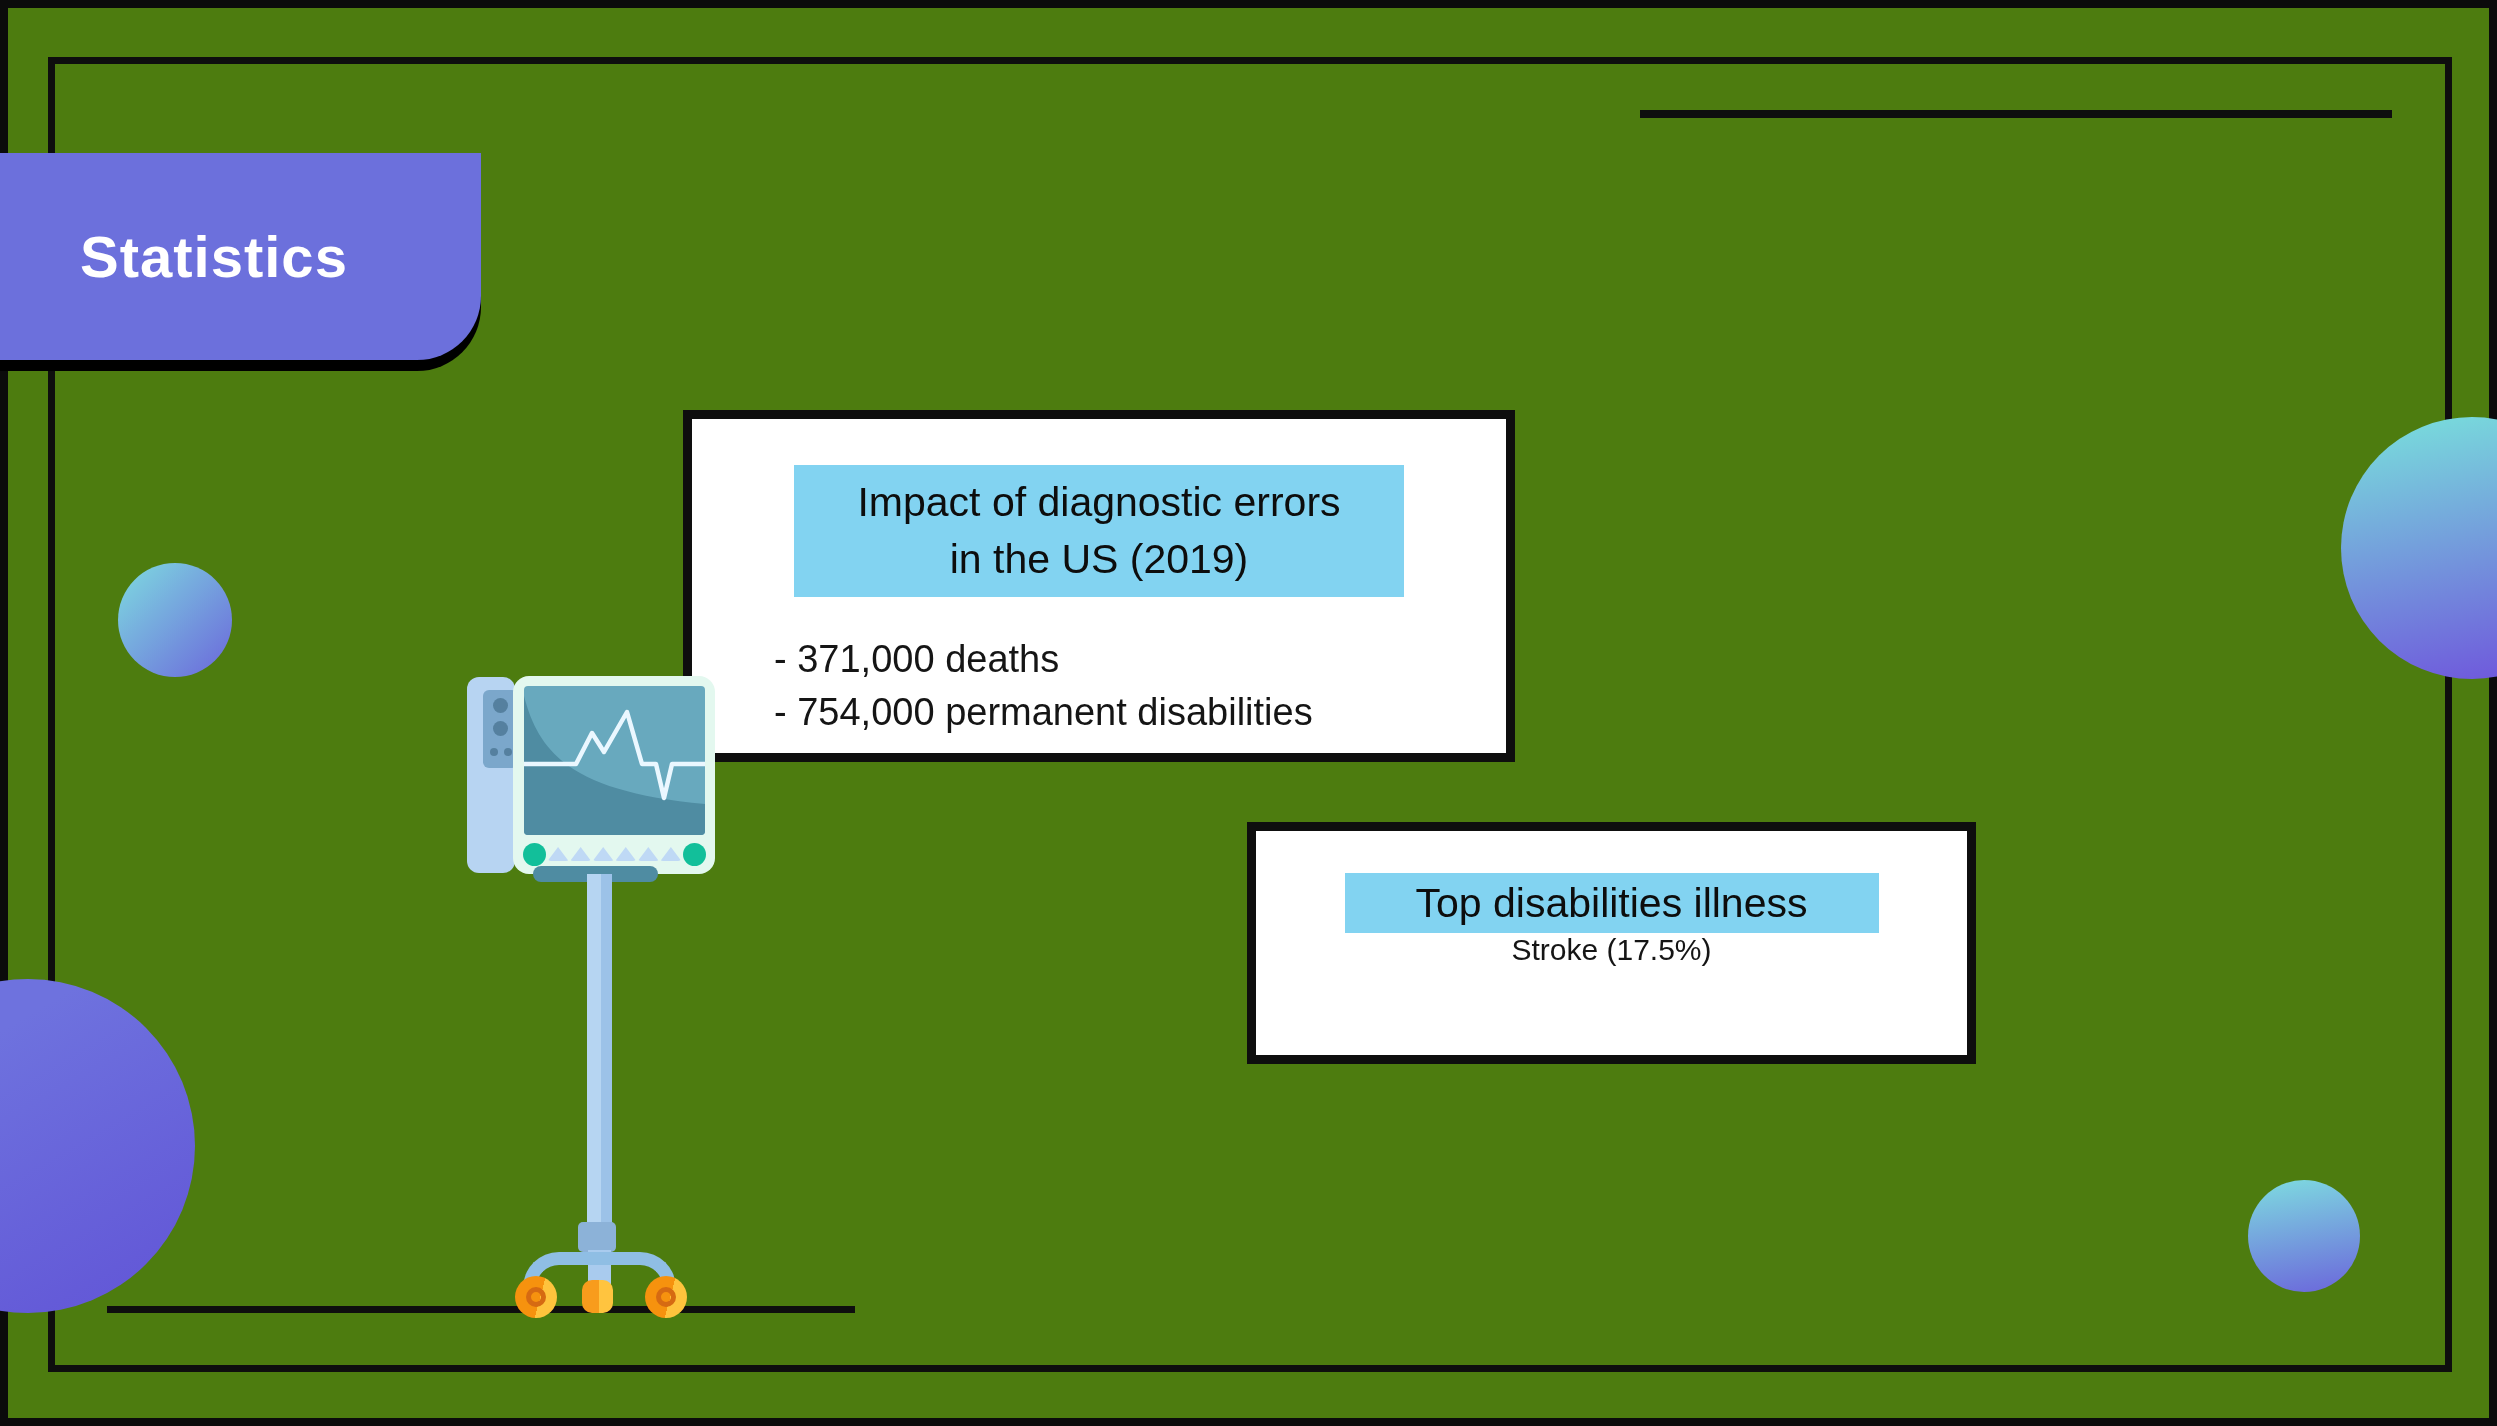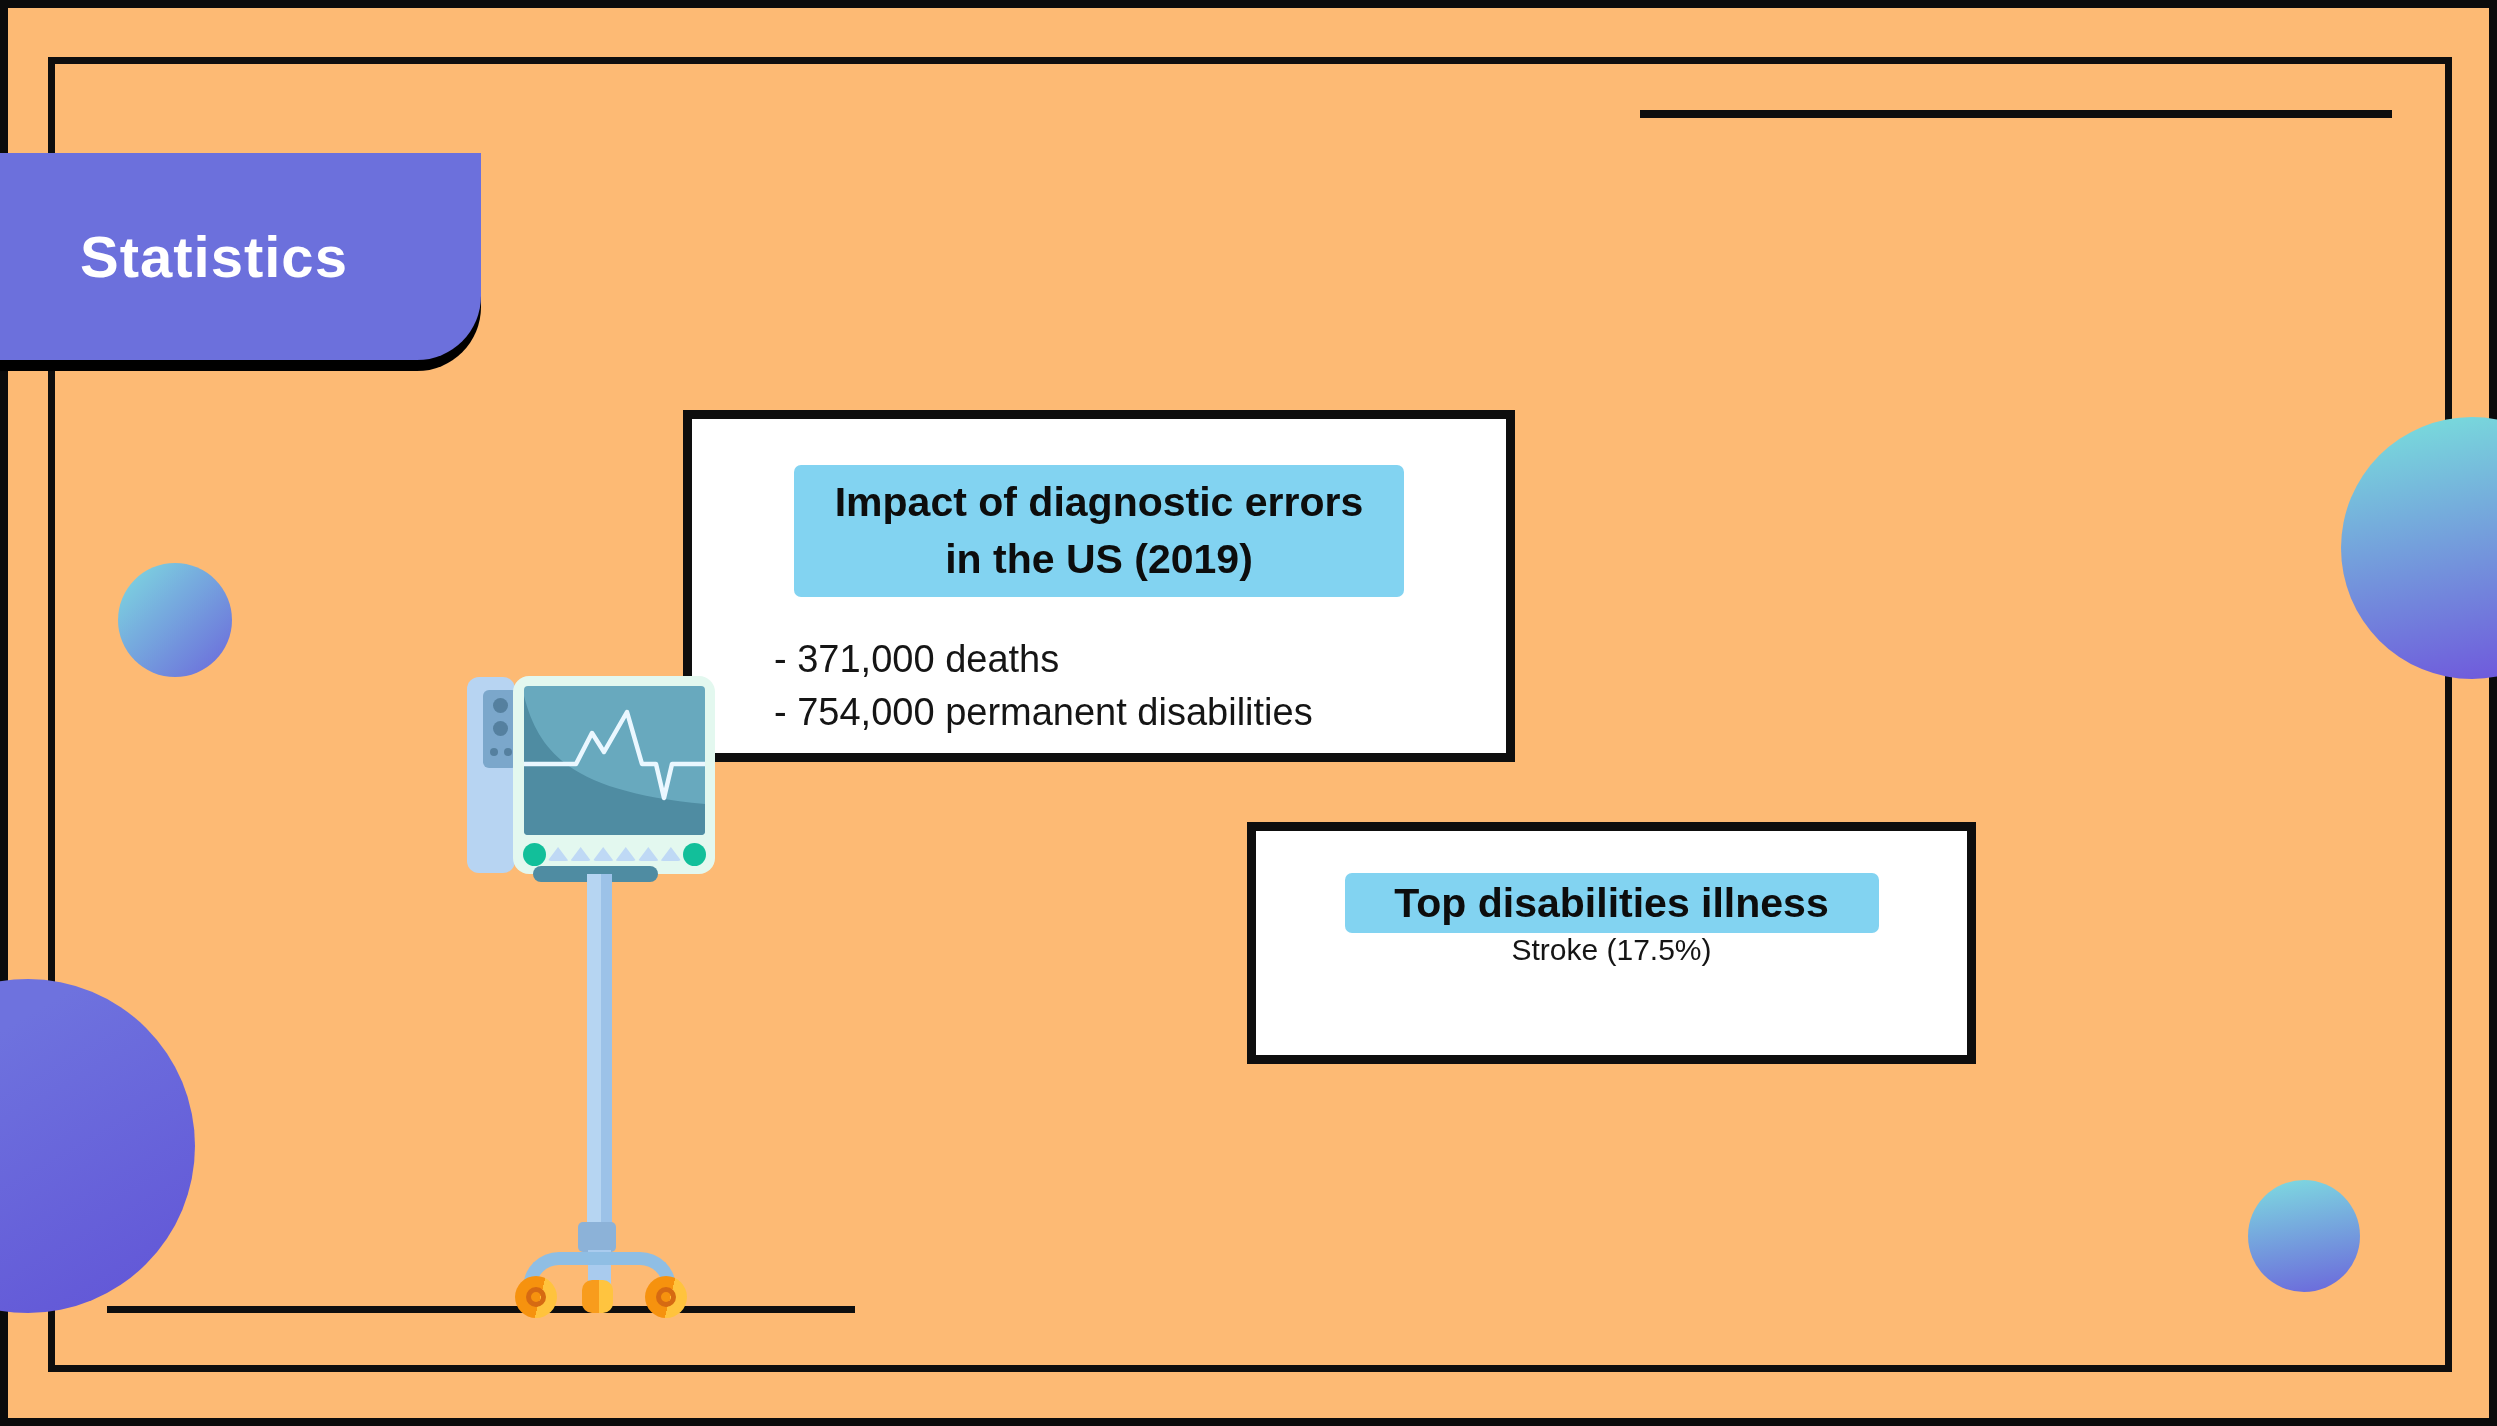--- a/index.html
+++ b/index.html
@@ -1,37 +1,37 @@
 <!DOCTYPE html>
 <html style="--tab-purple: #6C70DC; --highlight-blue: #82D3F1; --circle-teal: #7EDCE0; --circle-purple: #6B66DB; --monitor-screen-teal: #68A9BE; --wheel-orange: #F6920E; --frame-black: #0E0E0E;"><head>
 <meta charset="utf-8">
 <style>
   html,body{margin:0;padding:0;background:#888;}
   .canvas{
-    position:relative;width:2497px;height:1426px;background:#fdba74;overflow:hidden;
+    position:relative;width:2497px;height:1426px;background:#4d7c0f;overflow:hidden;
     font-family:"Liberation Sans",sans-serif;color:#111;
   }
   
   .outer-border{position:absolute;inset:0;border:8px solid #0b0b0b;z-index:1;pointer-events:none;}
   
   .frame{position:absolute;left:48px;top:57px;width:2404px;height:1315px;
     border:7px solid #0e0e0e;box-sizing:border-box;z-index:1;background:transparent;}
   
   .line-top-right{position:absolute;left:1640px;top:110px;width:752px;height:8px;background:#0e0e0e;z-index:2;}
   .line-ground{position:absolute;left:107px;top:1306px;width:748px;height:7px;background:#0e0e0e;z-index:2;}
   
   .tab{position:absolute;left:0;top:153px;width:481px;height:207px;
     background:var(--tab-purple,#6C70DC);border-bottom-right-radius:64px;
     box-shadow:0 11px 0 0 #000;z-index:3;display:flex;align-items:center;}
   .tab-title{font-size:58px;font-weight:bold;color:#fff;padding-left:80px;letter-spacing:1px;}
   
   .stat-box{position:absolute;background:#fff;border:9px solid #0e0e0e;box-sizing:border-box;z-index:3;}
   .box-impact{left:683px;top:410px;width:832px;height:352px;}
   .box-misdx{left:1247px;top:822px;width:729px;height:242px;}
-  .hl{background:var(--highlight-blue,#82D3F1);text-align:center;font-weight:bold;color:#0d0d0d;border-radius:7px;}
+  .hl{background:var(--highlight-blue,#82D3F1);text-align:center;font-weight:normal;color:#0d0d0d;}
   .hl-impact{margin:46px auto 0;width:610px;font-size:41px;line-height:57px;padding:9px 0;}
   .hl-misdx{margin:42px auto 0;width:534px;font-size:41px;line-height:60px;}
   .bullets{margin:36px 18px 0 82px;font-size:38px;line-height:53px;color:#151515;}
   .center-line{text-align:center;font-size:30px;color:#151515;}
   
   .circle{position:absolute;border-radius:50%;z-index:2;}
   .c-left{left:118px;top:563px;width:114px;height:114px;
     background:linear-gradient(135deg,var(--circle-teal,#7EDCE0) 0%,var(--circle-purple,#6B66DB) 100%);}
   .c-right-big{left:2341px;top:417px;width:262px;height:262px;
     background:linear-gradient(168deg,#78D7DC 8%,#6F5BDC 92%);}

